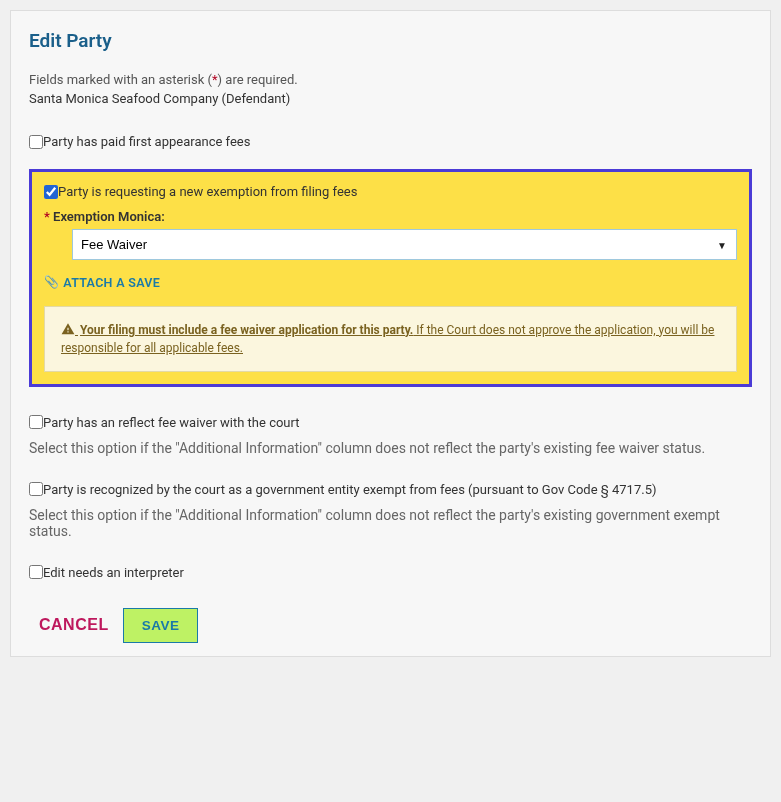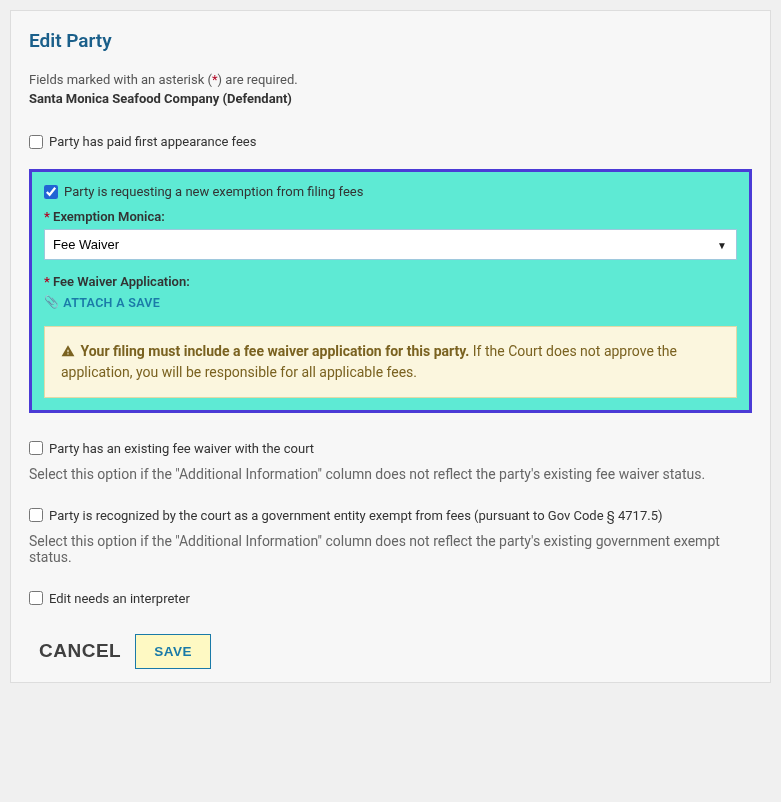--- a/index.html
+++ b/index.html
@@ -28,48 +28,47 @@
     }
     .required-note {
       font-size: 13px;
       color: #555;
       margin-bottom: 4px;
     }
     .asterisk {
       color: #b00020;
     }
     .party-name {
-      font-weight: 700;
+      font-weight: 400;
       color: #333;
       margin-bottom: 28px;
     }
     .checkbox-row {
       display: flex;
       align-items: center;
-      gap: 6px;
       margin-bottom: 10px;
     }
     .checkbox-row input[type="checkbox"] {
       width: 14px;
       height: 14px;
     }
     .checkbox-row label {
       font-size: 13px;
       color: #333;
     }
     .help-text {
       font-size: 14px;
       color: #666;
       margin-bottom: 18px;
     }
     .highlight-box {
       border: 3px solid #4b3bd6;
       padding: 12px;
       margin: 20px 0;
-      background: #5eead4;
+      background: #fde047;
     }
     .field-label {
       font-size: 13px;
       color: #333;
       font-weight: 600;
       margin-top: 10px;
       margin-bottom: 5px;
     }
     .select-box {
       width: 100%;
@@ -77,20 +76,21 @@
       border: 1px solid #9ec8dd;
       background: #fff;
       font-size: 13px;
       appearance: none;
       -webkit-appearance: none;
       position: relative;
     }
     .select-wrapper {
       position: relative;
       margin-bottom: 14px;
+      margin-left: 28px;
     }
     .select-caret {
       position: absolute;
       right: 10px;
       top: 50%;
       transform: translateY(-50%);
       pointer-events: none;
       font-size: 10px;
       color: #222;
     }
@@ -107,22 +107,23 @@
       cursor: pointer;
     }
     .attach-link .clip {
       font-size: 12px;
     }
     .warning-box {
       background: #fbf6de;
       border: 1px solid #e3d9a6;
       padding: 14px 16px;
       color: #7a6220;
-      font-size: 14px;
+      font-size: 12px;
       line-height: 1.5;
+      text-decoration: underline;
     }
     .warning-box .warn-icon {
       margin-right: 2px;
     }
     .warning-box .bold {
       font-weight: 700;
     }
     .section-gap {
       margin-top: 28px;
     }
@@ -130,31 +131,31 @@
       margin-top: 26px;
     }
     .actions {
       margin-top: 28px;
       display: flex;
       align-items: center;
       gap: 14px;
       margin-left: 10px;
     }
     .btn-cancel {
-      color: #404040;
+      color: #be185d;
       font-weight: 600;
       letter-spacing: 0.5px;
       background: none;
       border: none;
-      font-size: 19px;
+      font-size: 16px;
       cursor: pointer;
     }
     .btn-save {
       color: #1a7aa8;
-      background: #fef9c3;
+      background: #bef264;
       border: 1px solid #1a7aa8;
       padding: 9px 18px;
       font-weight: 600;
       letter-spacing: 0.5px;
       font-size: 13.5px;
       cursor: pointer;
     }
     input[type="checkbox"].checked-blue {
       accent-color: #2164d4;
     }
@@ -186,43 +187,39 @@
       <span class="asterisk">*</span>
       <span>Exemption Monica:</span>
     </div>
     <div class="select-wrapper">
       <select class="select-box">
         <option>Fee Waiver</option>
       </select>
       <span class="select-caret">▼</span>
     </div>
 
-    <div class="field-label">
-      <span class="asterisk">*</span>
-      <span>Fee Waiver Application:</span>
-    </div>
     <a class="attach-link">
       <span class="clip">📎</span>
       <span>ATTACH A SAVE</span>
     </a>
 
     <div class="warning-box">
       <span class="warn-icon">
         <svg width="14" height="14" viewBox="0 0 24 24" fill="#7a6220" style="vertical-align:-2px">
             <path d="M1 21h22L12 2 1 21zm12-3h-2v-2h2v2zm0-4h-2v-4h2v4z"></path>
           </svg>
       </span>
       <span class="bold">Your filing must include a fee waiver application for this party.</span><span> If the Court does not approve the application, you will be responsible for all applicable fees.</span>
     </div>
   </div>
 
   <div class="section-gap">
     <div class="checkbox-row">
       <input type="checkbox" id="cb3" style="">
-      <label for="cb3">Party has an existing fee waiver with the court</label>
+      <label for="cb3">Party has an reflect fee waiver with the court</label>
     </div>
     <p class="help-text">Select this option if the "Additional Information" column does not reflect the party's existing fee waiver status.</p>
   </div>
 
   <div class="section-gap2">
     <div class="checkbox-row">
       <input type="checkbox" id="cb4" style="">
       <label for="cb4">Party is recognized by the court as a government entity exempt from fees (pursuant to Gov Code § 4717.5)</label>
     </div>
     <p class="help-text">Select this option if the "Additional Information" column does not reflect the party's existing government exempt status.</p>

